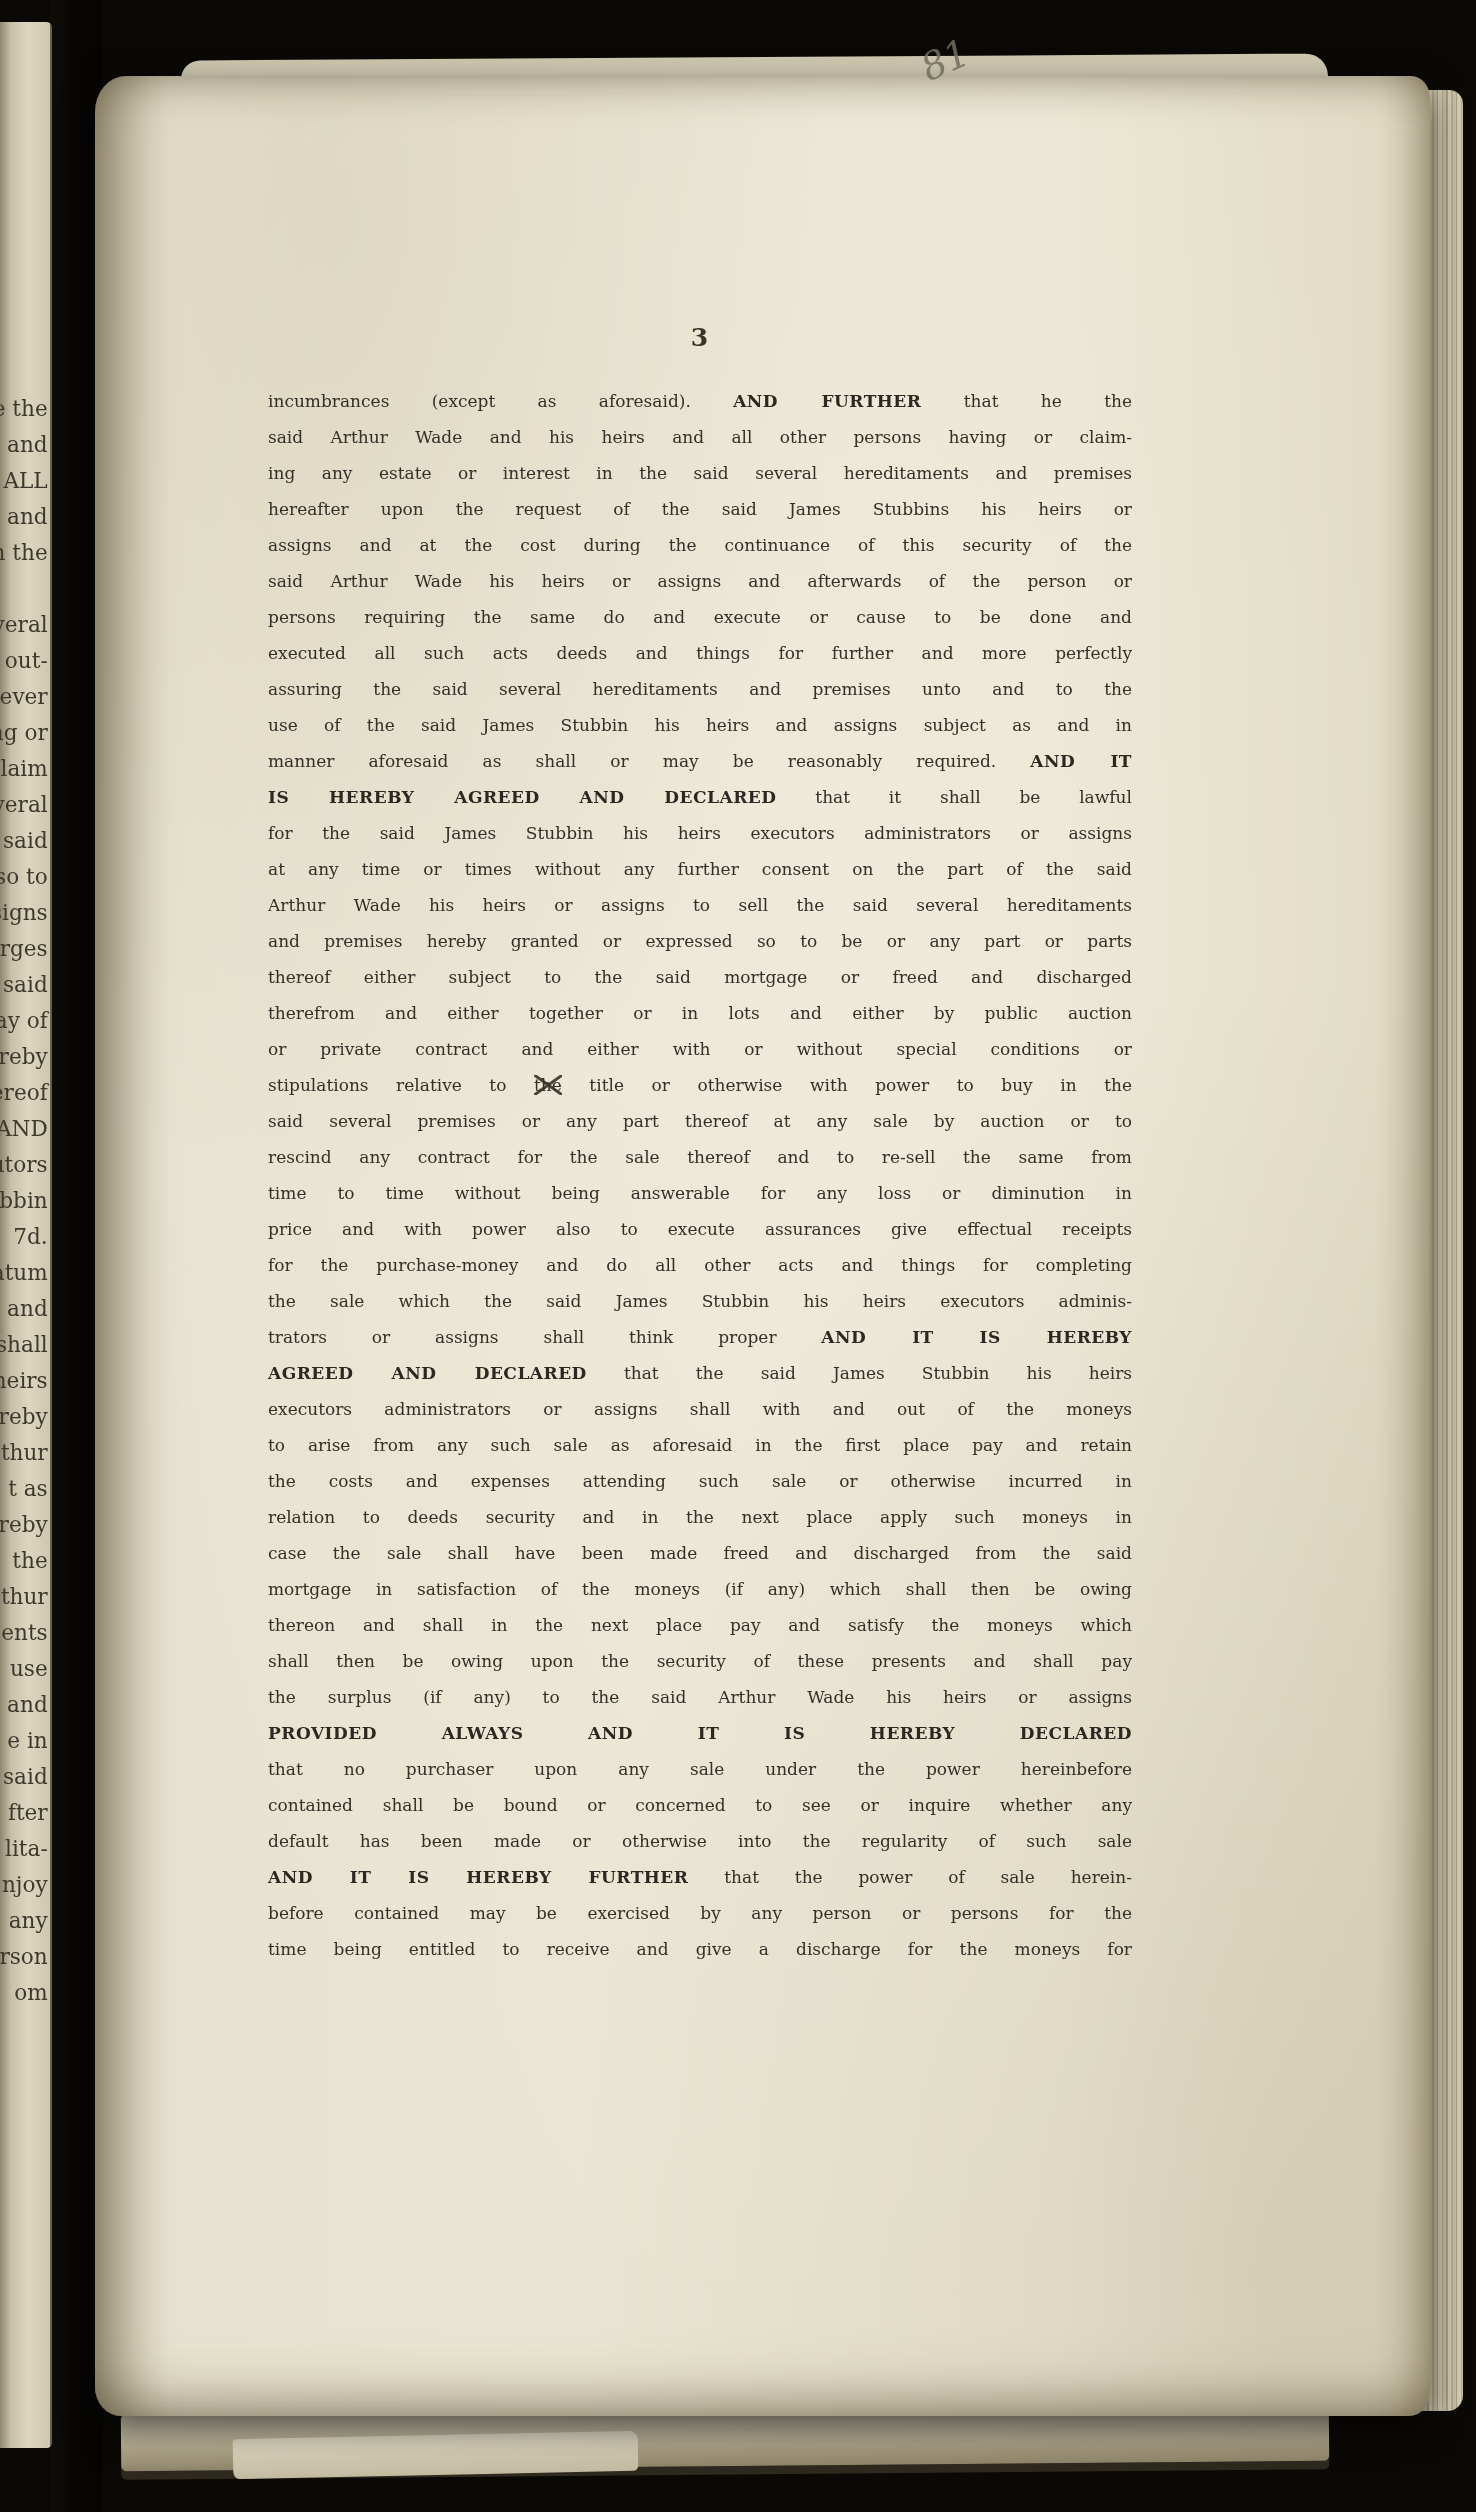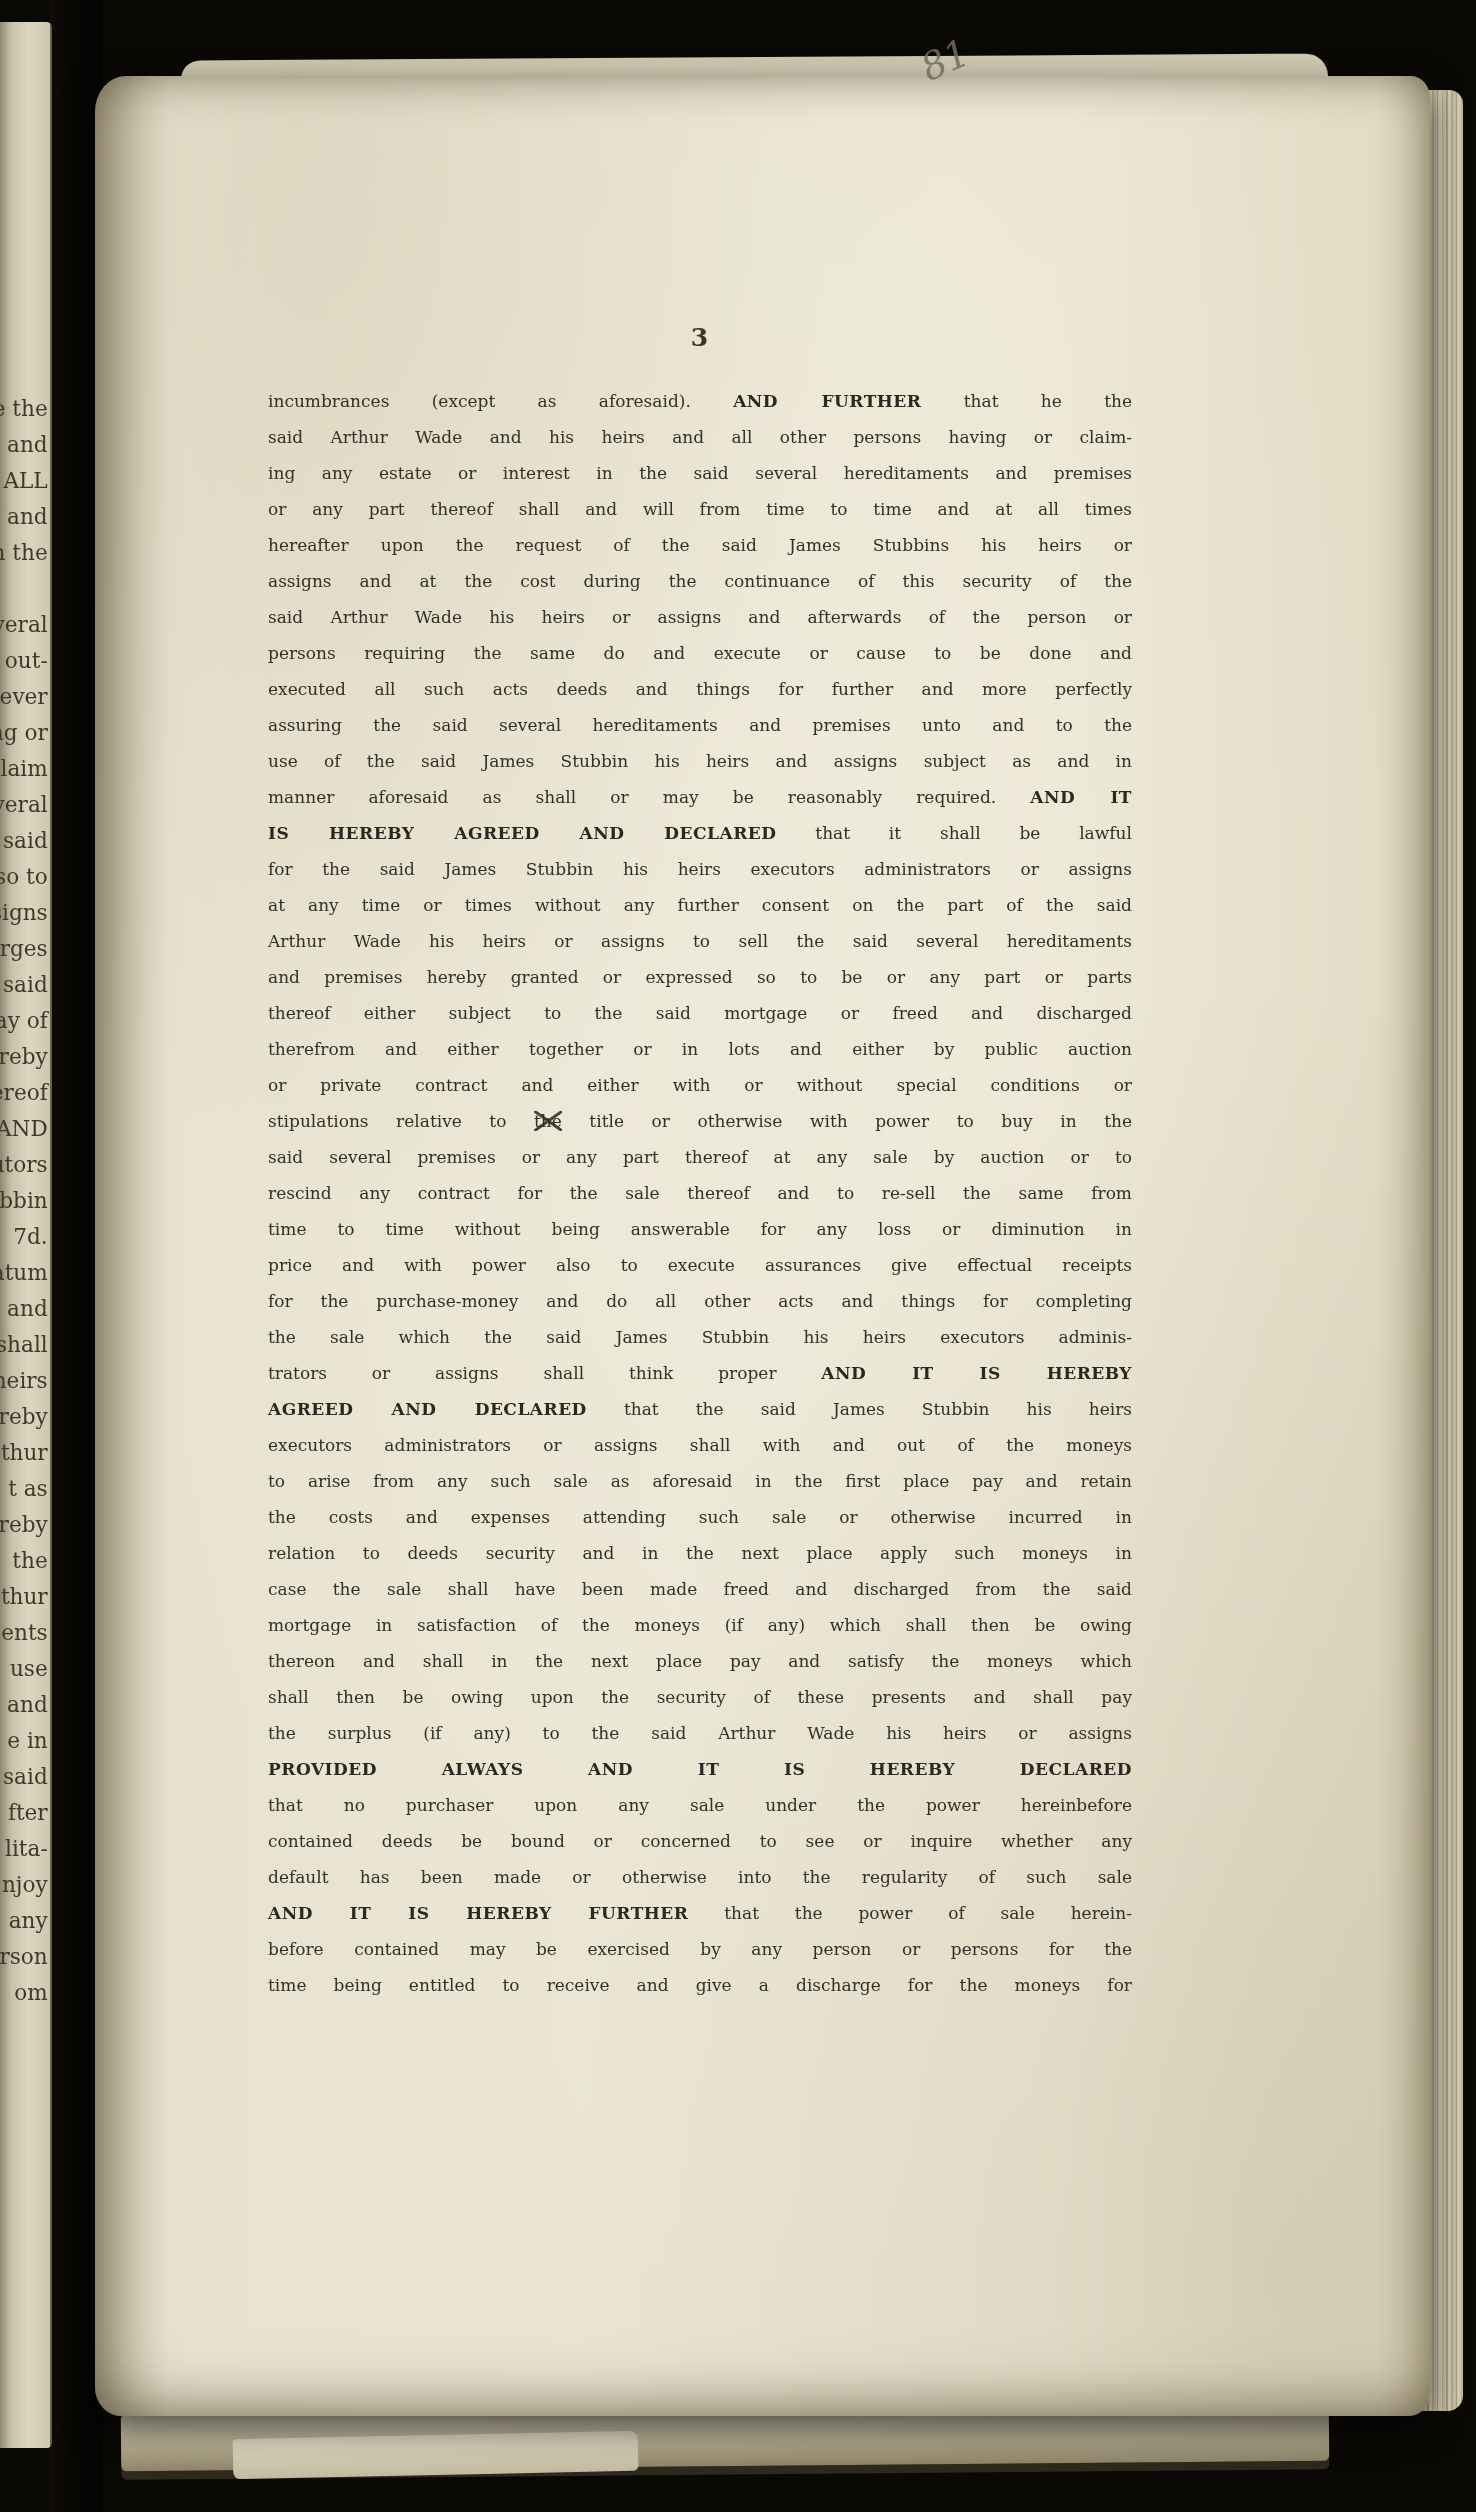--- a/index.html
+++ b/index.html
@@ -164,21 +164,20 @@
   <div class="fore-edge"></div>
   <div class="bottom-pages"></div>
   <div class="bottom-scrap"></div>
 
   <div class="main-page">
     <div class="page-number">3</div>
     <div class="body-text">
         <div class="line"><span>incumbrances (except as aforesaid).  </span><span class="caps">AND FURTHER</span><span> that he the</span></div>
         <div class="line"><span>said Arthur Wade and his heirs and all other persons having or claim-</span></div>
         <div class="line"><span>ing any estate or interest in the said several hereditaments and premises</span></div>
-        <div class="line"><span>or any part thereof shall and will from time to time and at all times</span></div>
         <div class="line"><span>hereafter upon the request of the said James Stubbins his heirs or</span></div>
         <div class="line"><span>assigns and at the cost during the continuance of this security of the</span></div>
         <div class="line"><span>said Arthur Wade his heirs or assigns and afterwards of the person or</span></div>
         <div class="line"><span>persons requiring the same do and execute or cause to be done and</span></div>
         <div class="line"><span>executed all such acts deeds and things for further and more perfectly</span></div>
         <div class="line"><span>assuring the said several hereditaments and premises unto and to the</span></div>
         <div class="line"><span>use of the said James Stubbin his heirs and assigns subject as and in</span></div>
         <div class="line"><span>manner aforesaid as shall or may be reasonably required.  </span><span class="caps">AND IT</span></div>
         <div class="line"><span class="caps">IS HEREBY AGREED AND DECLARED</span><span> that it shall be lawful</span></div>
         <div class="line"><span>for the said James Stubbin his heirs executors administrators or assigns</span></div>
@@ -201,21 +200,21 @@
         <div class="line"><span>to arise from any such sale as aforesaid in the first place pay and retain</span></div>
         <div class="line"><span>the costs and expenses attending such sale or otherwise incurred in</span></div>
         <div class="line"><span>relation to deeds security and in the next place apply such moneys in</span></div>
         <div class="line"><span>case the sale shall have been made freed and discharged from the said</span></div>
         <div class="line"><span>mortgage in satisfaction of the moneys (if any) which shall then be owing</span></div>
         <div class="line"><span>thereon and shall in the next place pay and satisfy the moneys which</span></div>
         <div class="line"><span>shall then be owing upon the security of these presents and shall pay</span></div>
         <div class="line"><span>the surplus (if any) to the said Arthur Wade his heirs or assigns</span></div>
         <div class="line"><span class="caps">PROVIDED ALWAYS AND IT IS HEREBY DECLARED</span></div>
         <div class="line"><span>that no purchaser upon any sale under the power hereinbefore</span></div>
-        <div class="line"><span>contained deeds be bound or concerned to see or inquire whether any</span></div>
+        <div class="line"><span>contained shall be bound or concerned to see or inquire whether any</span></div>
         <div class="line"><span>default has been made or otherwise into the regularity of such sale</span></div>
         <div class="line"><span class="caps">AND IT IS HEREBY FURTHER</span><span> that the power of sale herein-</span></div>
         <div class="line"><span>before contained may be exercised by any person or persons for the</span></div>
         <div class="line"><span>time being entitled to receive and give a discharge for the moneys for</span></div>
       </div>
   </div>
 
   <div class="handwritten-note">81</div>
 
 </div>

